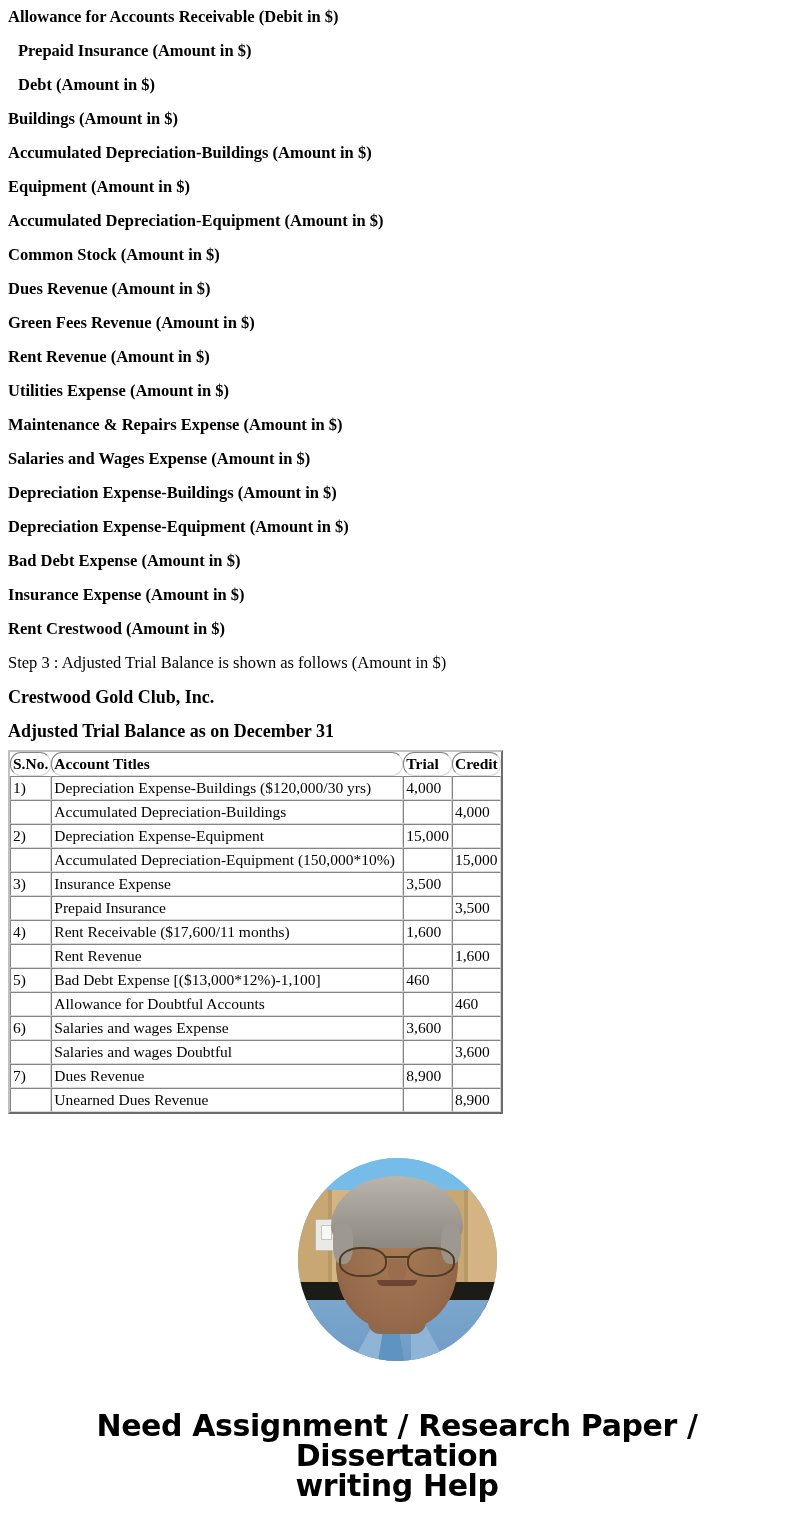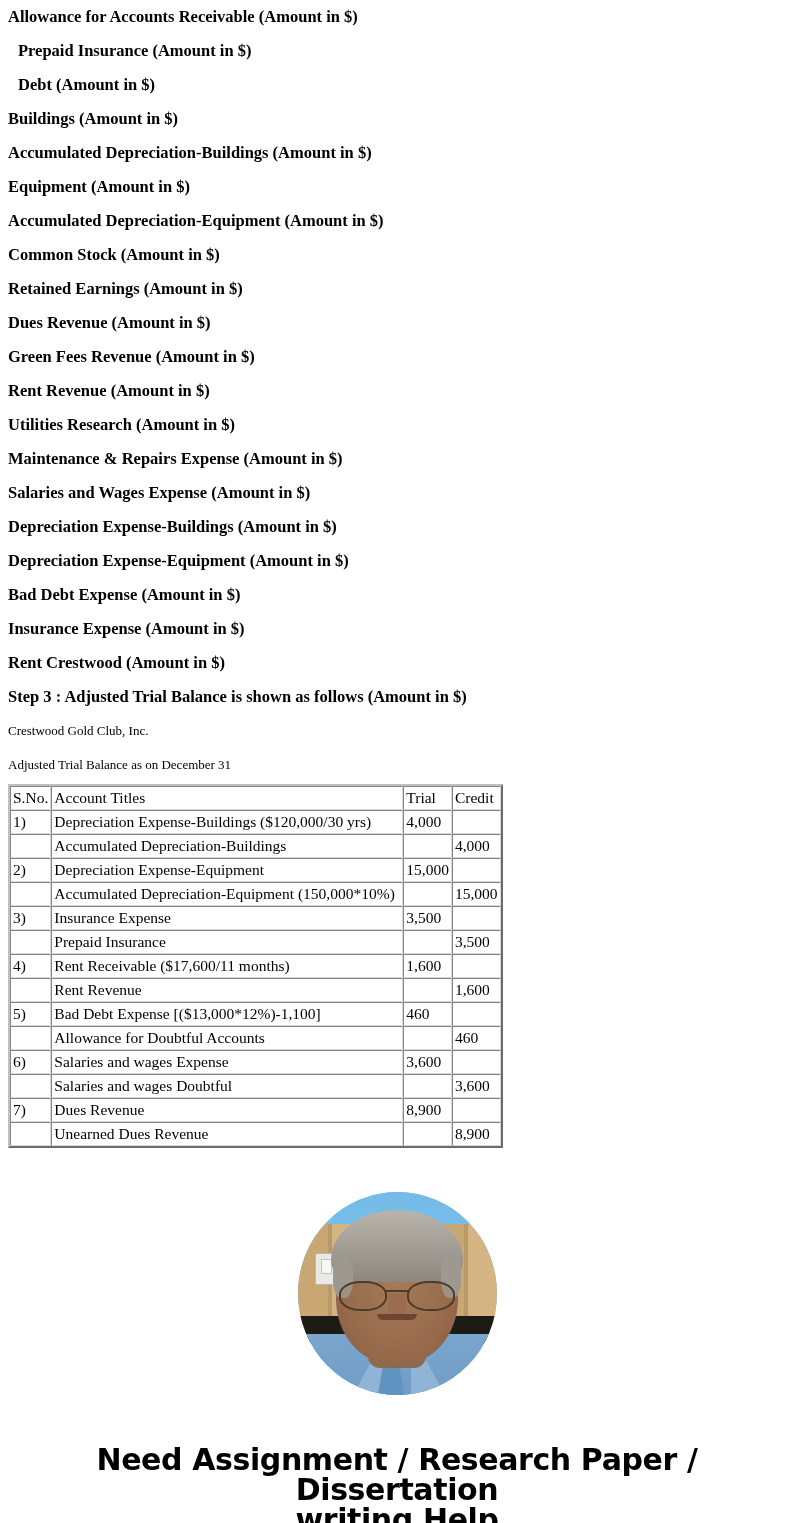--- a/index.html
+++ b/index.html
@@ -38,31 +38,31 @@
     height: 34px;
     display: flex;
     align-items: center;
     white-space: nowrap;
   }
   .acct-line.indent {
     padding-left: 18px;
   }
 
   .step-line {
-    font-weight: bold;
+    font-weight: normal;
     font-size: 16.5px;
     height: 34px;
     display: flex;
     align-items: center;
     padding-left: 8px;
     white-space: nowrap;
   }
   .plain-line {
-    font-weight: normal;
-    font-size: 13px;
+    font-weight: bold;
+    font-size: 18px;
     height: 34px;
     display: flex;
     align-items: center;
     padding-left: 8px;
     white-space: nowrap;
   }
 
   
   .tbl-wrap {
     padding: 2px 0 0 8px;
@@ -81,21 +81,22 @@
     padding: 0px 2px 1px 2px;
     height: 21px;
     line-height: 20px;
     vertical-align: middle;
     text-align: left;
     white-space: nowrap;
     overflow: hidden;
     font-weight: normal;
   }
   table.atb th {
-    font-weight: normal;
+    font-weight: bold;
+    border-radius: 11px;
   }
   .col-sno   { width: 38px; }
   .col-title { width: 352px; }
   .col-debit { width: 44px; }
   .col-credit{ width: 46px; }
 
   
   .avatar-block {
     margin-top: 44px;
     display: flex;
@@ -223,33 +224,32 @@
   }
   .promo .l1 { display: block; padding: 0 12px; }
   .promo .l2 { display: block; }
 </style>
 </head>
 <body>
 
 <div class="page">
 
   <div class="acct-list" id="acct-list">
-      <div class="acct-line">Allowance for Accounts Receivable (Amount in $)</div>
+      <div class="acct-line">Allowance for Accounts Receivable (Debit in $)</div>
       <div class="acct-line indent">Prepaid Insurance (Amount in $)</div>
       <div class="acct-line indent">Debt (Amount in $)</div>
       <div class="acct-line">Buildings (Amount in $)</div>
       <div class="acct-line">Accumulated Depreciation-Buildings (Amount in $)</div>
       <div class="acct-line">Equipment (Amount in $)</div>
       <div class="acct-line">Accumulated Depreciation-Equipment (Amount in $)</div>
       <div class="acct-line">Common Stock (Amount in $)</div>
-      <div class="acct-line">Retained Earnings (Amount in $)</div>
       <div class="acct-line">Dues Revenue (Amount in $)</div>
       <div class="acct-line">Green Fees Revenue (Amount in $)</div>
       <div class="acct-line">Rent Revenue (Amount in $)</div>
-      <div class="acct-line">Utilities Research (Amount in $)</div>
+      <div class="acct-line">Utilities Expense (Amount in $)</div>
       <div class="acct-line">Maintenance &amp; Repairs Expense (Amount in $)</div>
       <div class="acct-line">Salaries and Wages Expense (Amount in $)</div>
       <div class="acct-line">Depreciation Expense-Buildings (Amount in $)</div>
       <div class="acct-line">Depreciation Expense-Equipment (Amount in $)</div>
       <div class="acct-line">Bad Debt Expense (Amount in $)</div>
       <div class="acct-line">Insurance Expense (Amount in $)</div>
       <div class="acct-line">Rent Crestwood (Amount in $)</div>
     </div>
 
   <div class="step-line">Step 3 : Adjusted Trial Balance is shown as follows (Amount in $)</div>

